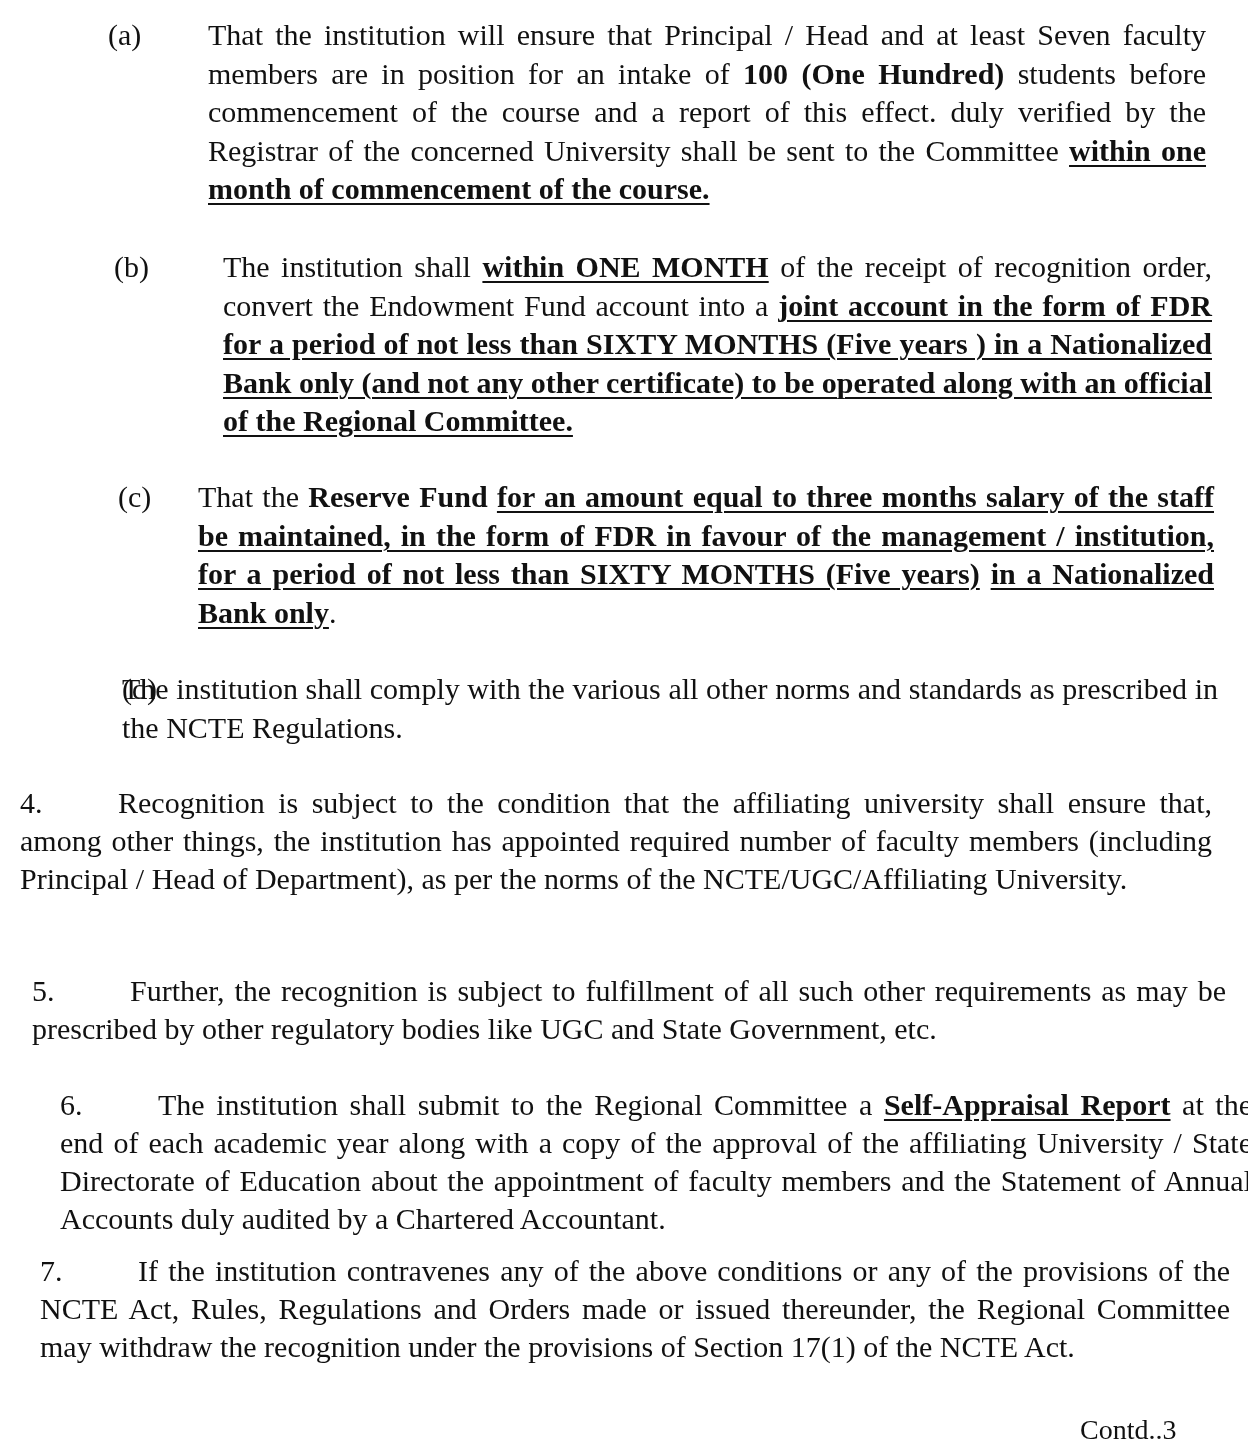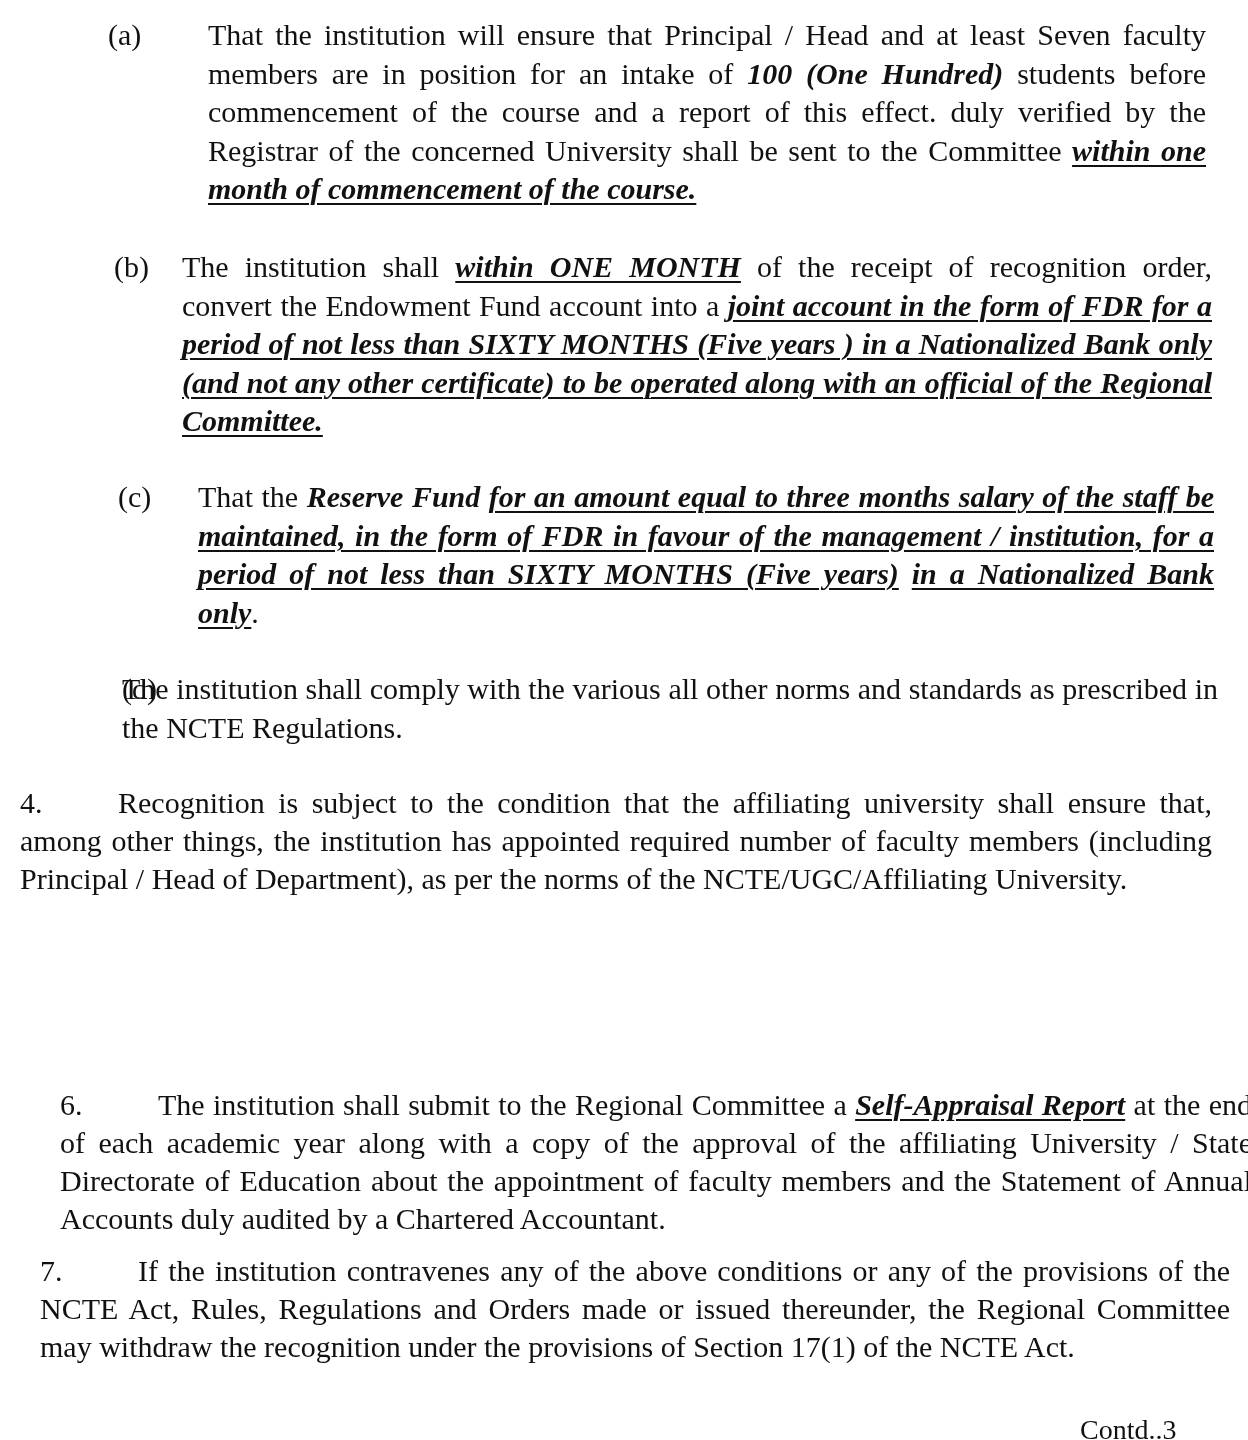--- a/index.html
+++ b/index.html
@@ -38,21 +38,21 @@
     }
     .para {
       position: absolute;
       line-height: 38px;
       text-align: justify;
     }
     .para .num {
       display: inline-block;
       width: 98px;
     }
-    b { font-weight: bold; font-style: italic; }
+    b { font-weight: bold; }
     u, .ul {
       text-decoration: underline;
       text-decoration-thickness: 2px;
       text-underline-offset: 4px;
     }
     .contd {
       position: absolute;
       left: 1080px;
       top: 1414px;
       font-size: 28px;
@@ -65,21 +65,21 @@
 
   <div class="sub" style="left:108px; top:16px; width:1098px;">
     <span class="label" style="left:0;">(a)</span>
     <span class="body" style="margin-left:100px;">
       <span>That the institution will ensure that Principal / Head and at least Seven faculty members are in position for an intake of </span><b>100  (One Hundred)</b><span> students before commencement of the course and a report of this effect. duly verified by the Registrar of the concerned University shall be sent to the Committee </span><b class="ul">within one month of commencement of the course.</b>
     </span>
   </div>
 
   <div class="sub" style="left:114px; top:248px; width:1098px;">
     <span class="label" style="left:0;">(b)</span>
-    <span class="body" style="margin-left:68px;">
+    <span class="body" style="margin-left:109px;">
       <span>The institution shall </span><b class="ul">within ONE MONTH</b><span> of the receipt of recognition order, convert the Endowment Fund account into a </span><b class="ul">joint account in the form of FDR for a period of not less than SIXTY MONTHS (Five years ) in a  Nationalized Bank only  (and not any other certificate) to be operated along with an official of the Regional Committee.</b>
     </span>
   </div>
 
   <div class="sub" style="left:118px; top:478px; width:1096px;">
     <span class="label" style="left:0;">(c)</span>
     <span class="body" style="margin-left:80px;">
       <span>That the </span><b>Reserve Fund</b><span> </span><b class="ul">for an amount equal to three months salary of the staff be maintained, in the form of FDR in favour of the management / institution, for a period of not less than SIXTY MONTHS (Five years)</b><span> </span><b class="ul">in a  Nationalized Bank only</b><span>.</span>
     </span>
   </div>
@@ -88,20 +88,23 @@
     <span class="label" style="left:0;">(d)</span>
     <span class="body" style="">
       <span>The institution shall comply with the various all other norms and standards as prescribed in the NCTE Regulations.</span>
     </span>
   </div>
 
   <div class="para" style="left:20px; top:784px; width:1192px;">
     <span class="num">4.</span><span>Recognition is subject to the condition that the affiliating university shall ensure that, among other things, the institution has appointed required number of faculty members (including Principal / Head of Department), as per the norms of the NCTE/UGC/Affiliating University.</span>
   </div>
 
+  <div class="para" style="left:32px; top:972px; width:1194px;">
+    <span class="num">5.</span><span>Further, the recognition is subject to fulfillment of all such  other requirements as may be prescribed by other regulatory bodies like UGC and State Government, etc.</span>
+  </div>
 
   <div class="para" style="left:36px; top:1086px; width:1192px;margin-left:24px;">
     <span class="num">6.</span><span>The institution shall submit to the Regional Committee a </span><b class="ul">Self-Appraisal Report</b><span> at the end of each academic year along with a copy of the approval of the affiliating University / State Directorate of Education about the appointment of faculty members and the Statement of Annual Accounts duly audited by a Chartered Accountant.</span>
   </div>
 
   <div class="para" style="left:40px; top:1252px; width:1190px;">
     <span class="num">7.</span><span>If the institution contravenes any of the above conditions or any of the provisions of the NCTE Act, Rules, Regulations and Orders made or issued thereunder, the Regional Committee may withdraw the recognition under the provisions of Section 17(1) of the NCTE Act.</span>
   </div>
 
   <div class="contd">Contd..3</div>

